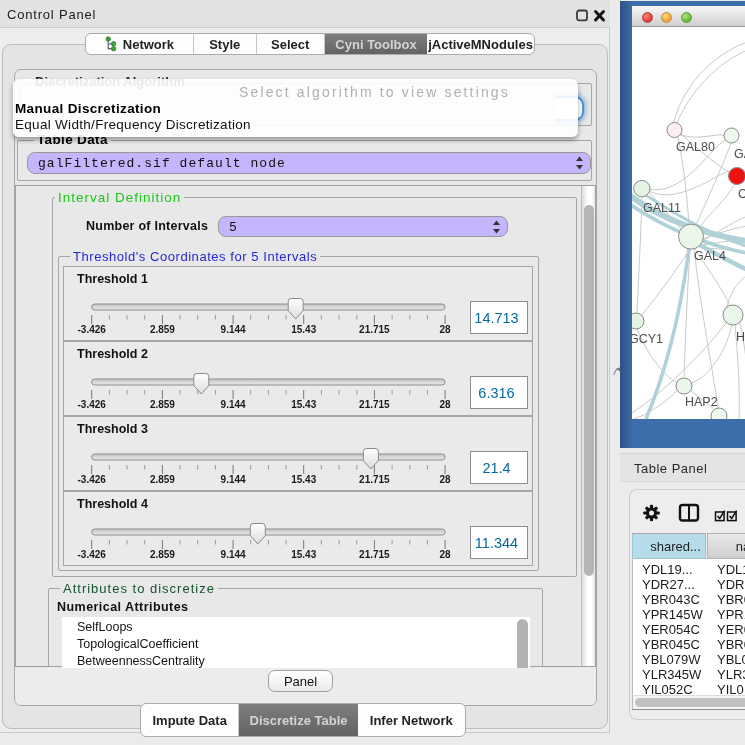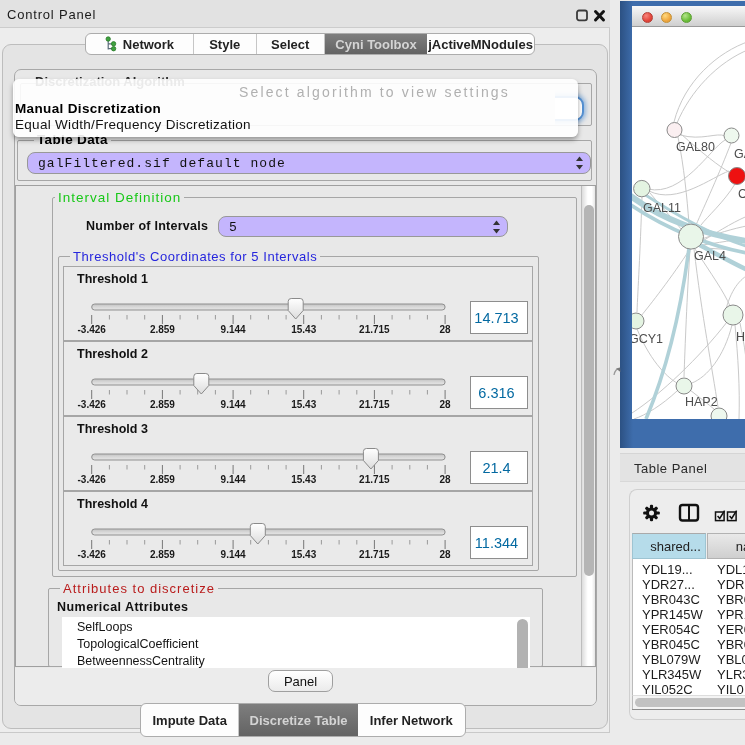--- a/index.html
+++ b/index.html
@@ -341,21 +341,21 @@
         <text x="169.1" y="65.8" font-size="10" font-weight="bold" fill="#1a1a1a" text-anchor="middle">9.144</text>
         <text x="239.7" y="65.8" font-size="10" font-weight="bold" fill="#1a1a1a" text-anchor="middle">15.43</text>
         <text x="310.4" y="65.8" font-size="10" font-weight="bold" fill="#1a1a1a" text-anchor="middle">21.715</text>
         <text x="381.1" y="65.8" font-size="10" font-weight="bold" fill="#1a1a1a" text-anchor="middle">28</text>
         <path d="M186.3,34.5 Q186.3,31.5 189.3,31.5 L198.3,31.5 Q201.3,31.5 201.3,34.5 L201.3,43.5 L193.8,52.0 L186.3,43.5 Z" fill="url(#thm)" stroke="#8a8a8a" stroke-width="1"></path>
       </svg>
       <div class="thval" style="top:34px">11.344</div>
     </div>
 
 <div class="tb" style="left:48px;top:588px;width:495px;height:79px"></div>
-<div class="tbt" style="left:52px;top:581px;color:#b91c1c;font-weight:normal;font-size:13px;letter-spacing:1px">Attributes to discretize</div>
+<div class="tbt" style="left:52px;top:581px;color:#14532d;font-weight:normal;font-size:13px;letter-spacing:1px">Attributes to discretize</div>
 <div class="abs" style="left:57px;top:600px;font-size:12.5px;font-weight:bold;letter-spacing:0.45px;color:#111">Numerical Attributes</div>
 <div class="abs" style="left:62px;top:617px;width:468px;height:66px;background:#ffffff;overflow:hidden">
   <div style="position:absolute;left:15px;top:3px;font-size:12.5px;color:#141414">SelfLoops</div>
   <div style="position:absolute;left:15px;top:20px;font-size:12.5px;color:#141414">TopologicalCoefficient</div>
   <div style="position:absolute;left:15px;top:37px;font-size:12.5px;color:#141414">BetweennessCentrality</div>
   <div style="position:absolute;left:455px;top:2px;width:11px;height:60px;border-radius:5.5px;background:#b2b2b2"></div>
 </div>
 
 <div class="abs" style="left:15px;top:668px;width:581px;height:37px;background:#ececec;border-radius:0 0 6px 6px"></div>
 <div class="abs" style="left:268px;top:670px;width:65px;height:22px;background:linear-gradient(#ffffff,#ebebeb);border:1px solid #9f9f9f;border-radius:7px;font-size:13px;color:#111;text-align:center;padding-top:3px">Panel</div>

